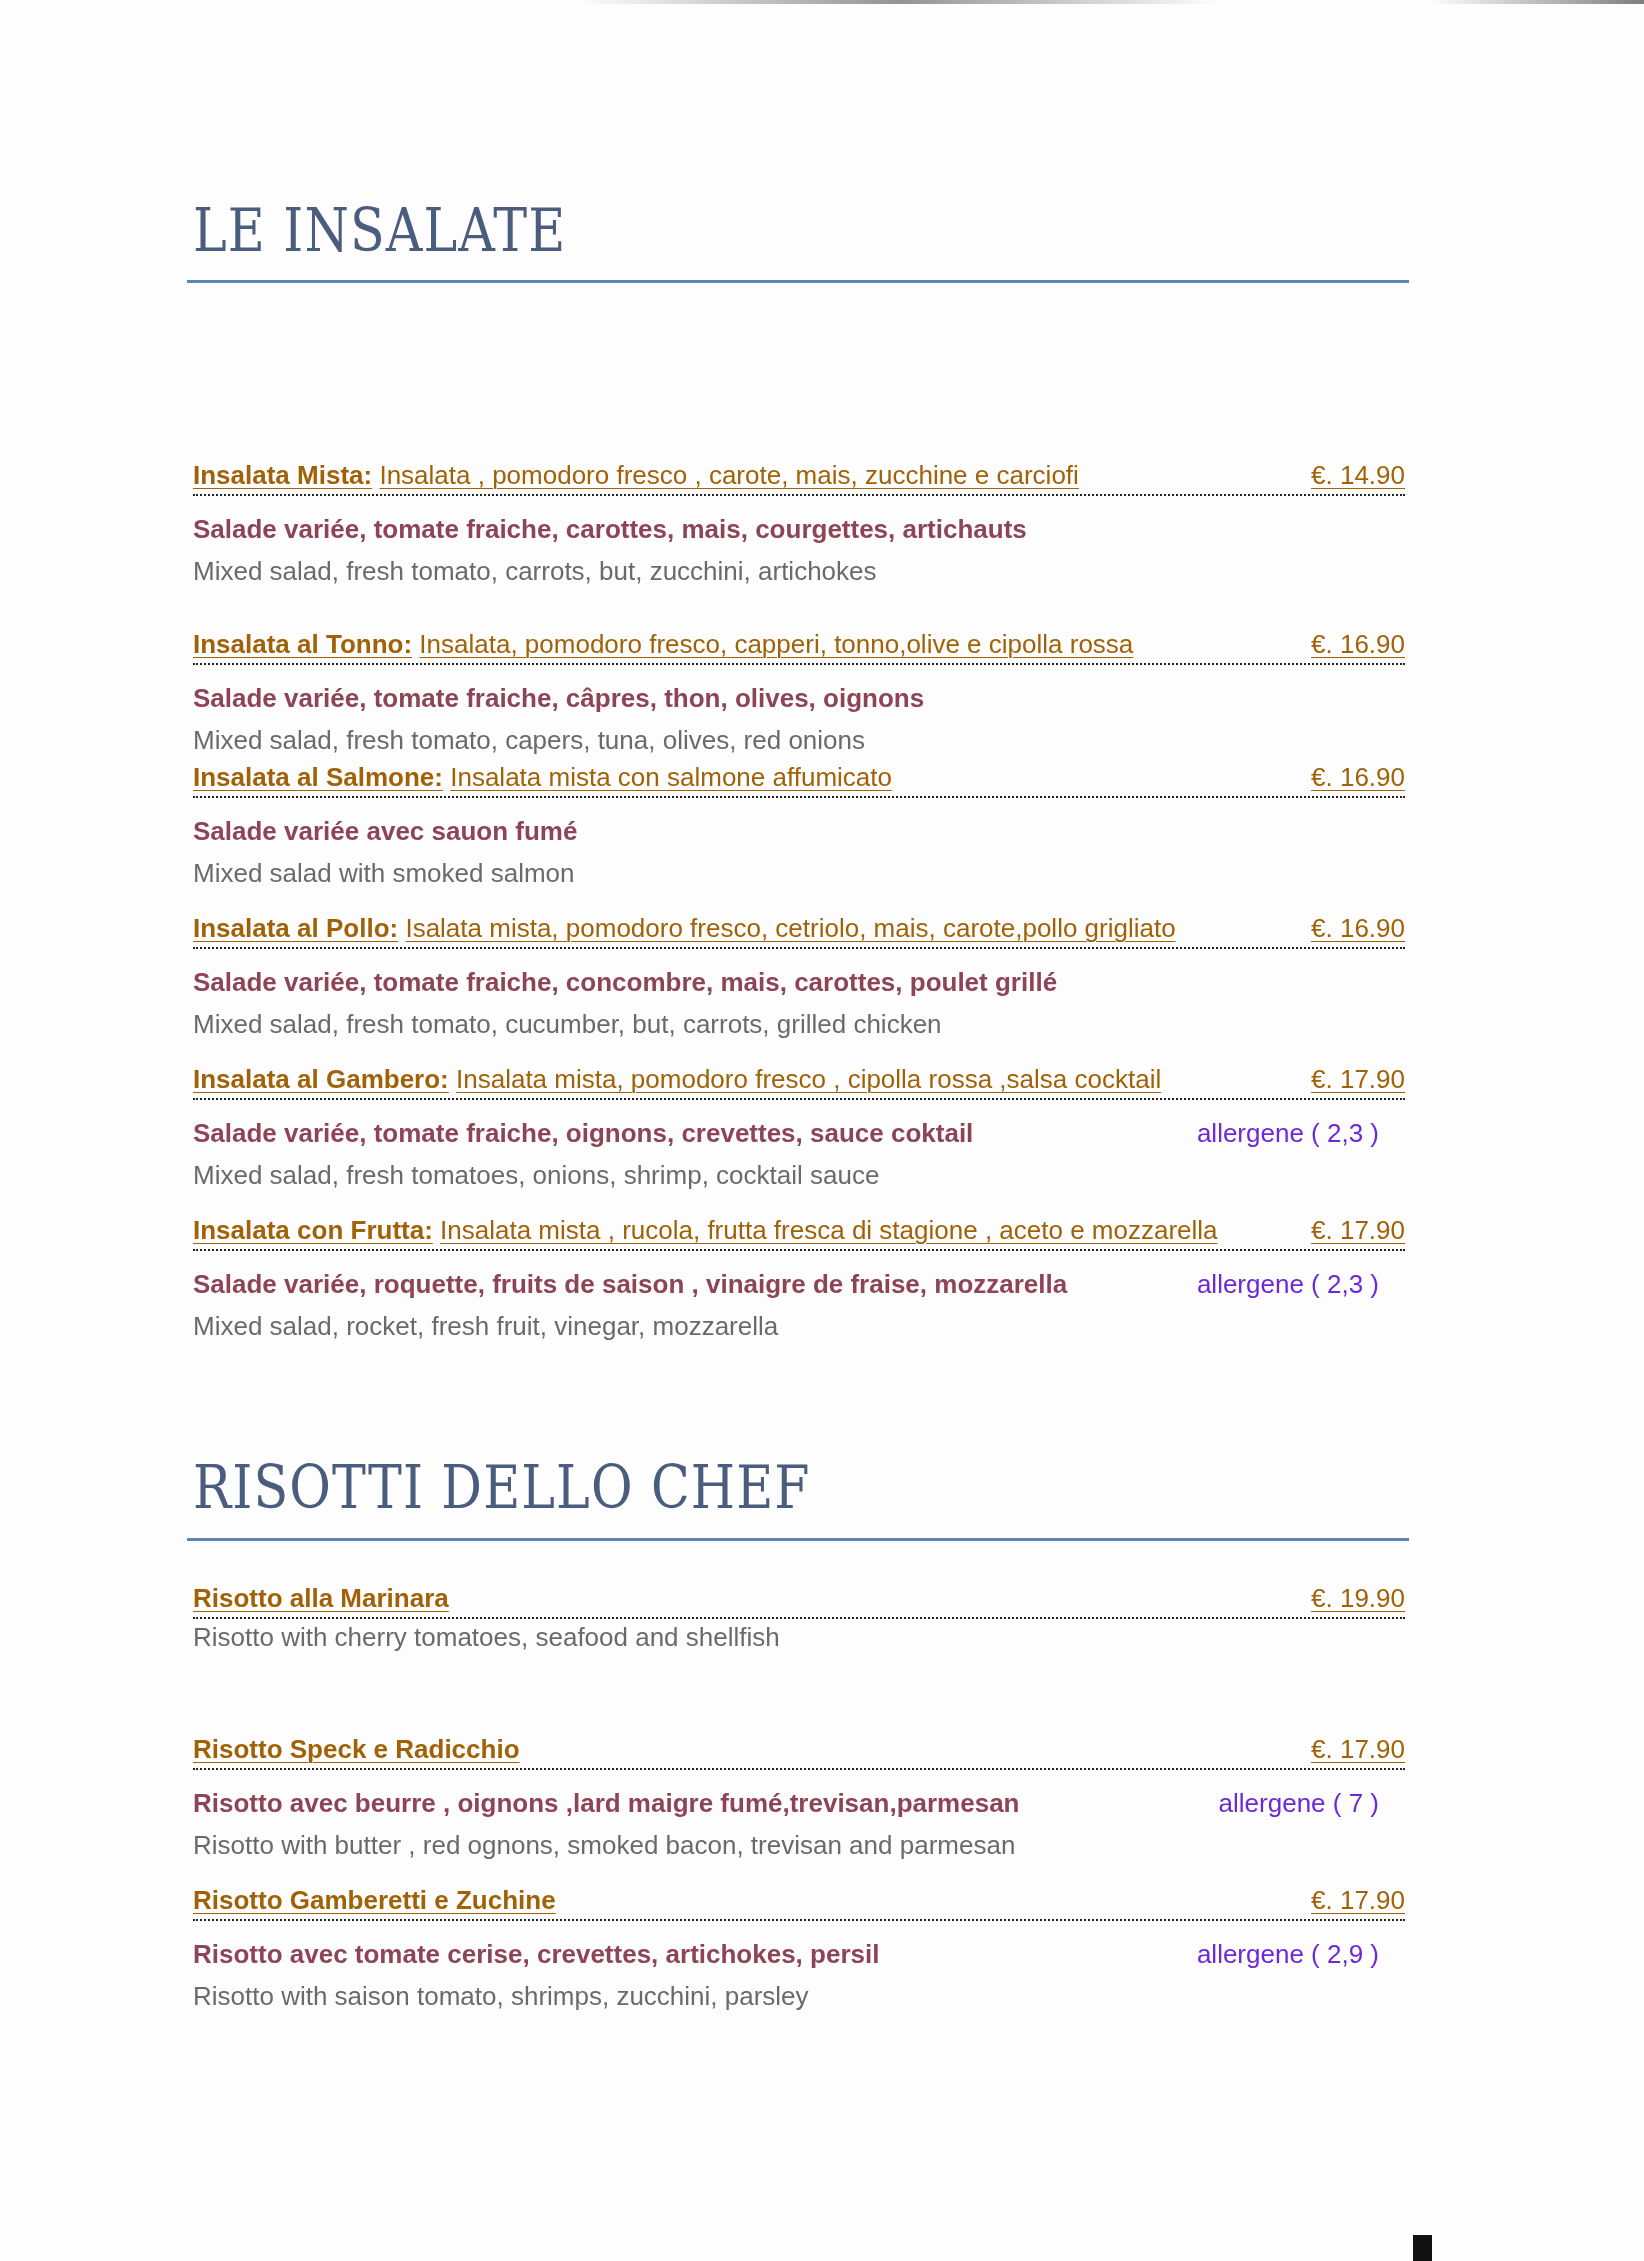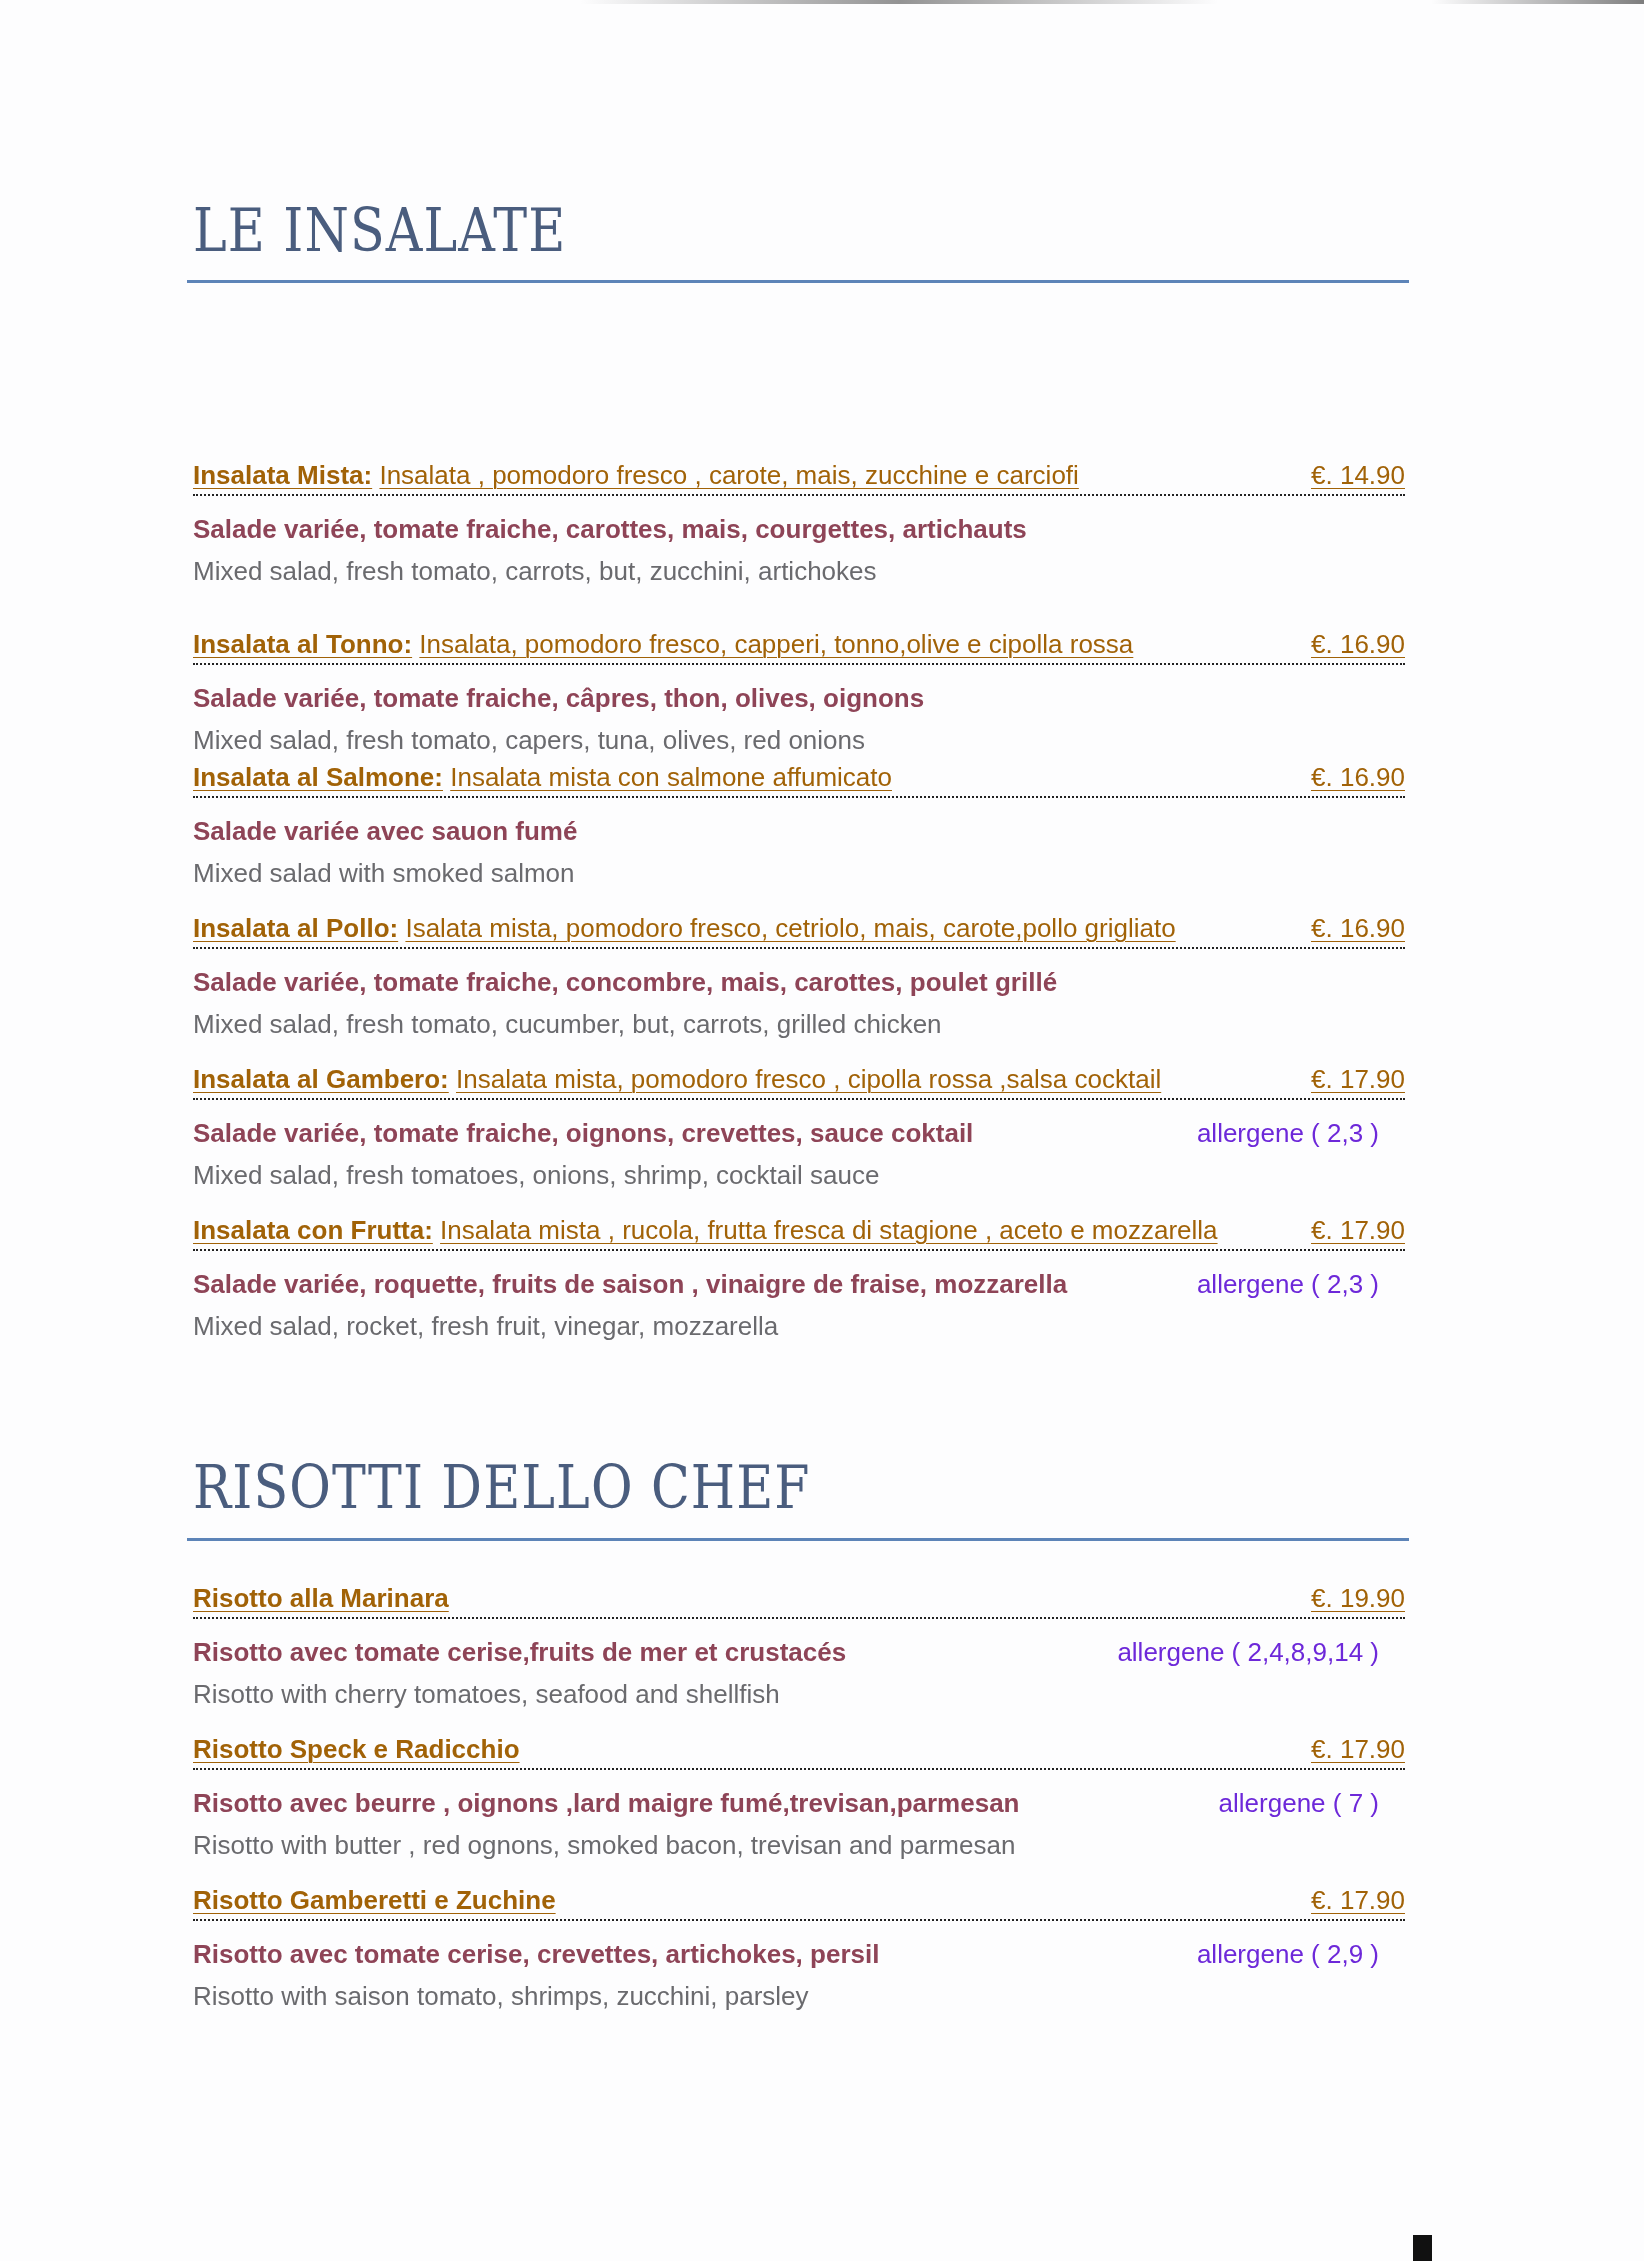--- a/index.html
+++ b/index.html
@@ -176,24 +176,20 @@
 
   <div class="section-title" style="top:1458px;">RISOTTI DELLO CHEF</div>
   <div class="section-rule" style="top:1538px;"></div>
 
   <div class="item" style="top:1583px;">
     <div class="item-head">
       <span class="name">Risotto  alla Marinara</span>
       <span class="desc-it"></span>
       <span class="price">€. 19.90</span>
     </div>
-    <div class="line-fr">
-      <span>Risotto avec  tomate cerise,fruits de mer et crustacés</span>
-      <span class="allergen">allergene ( 2,4,8,9,14 )</span>
-    </div>
     <div class="line-en">Risotto with cherry tomatoes, seafood and shellfish</div>
   </div>
 
   <div class="item" style="top:1734px;">
     <div class="item-head">
       <span class="name">Risotto Speck e Radicchio</span>
       <span class="desc-it"></span>
       <span class="price">€. 17.90</span>
     </div>
     <div class="line-fr">

